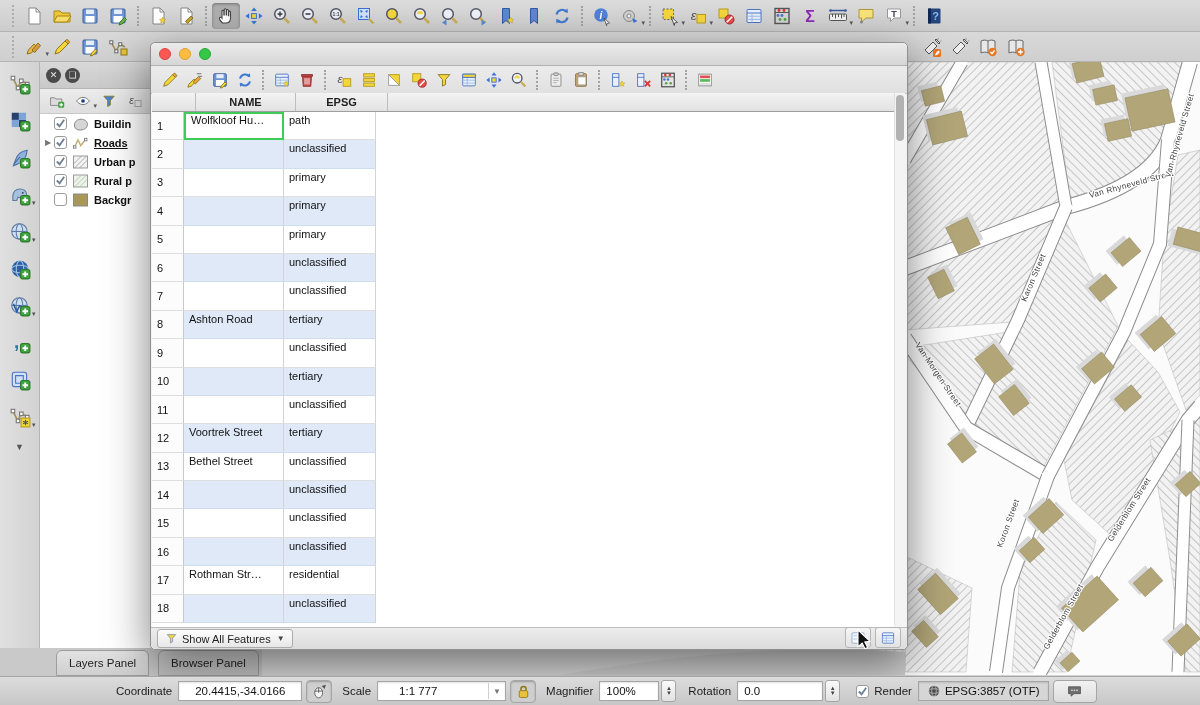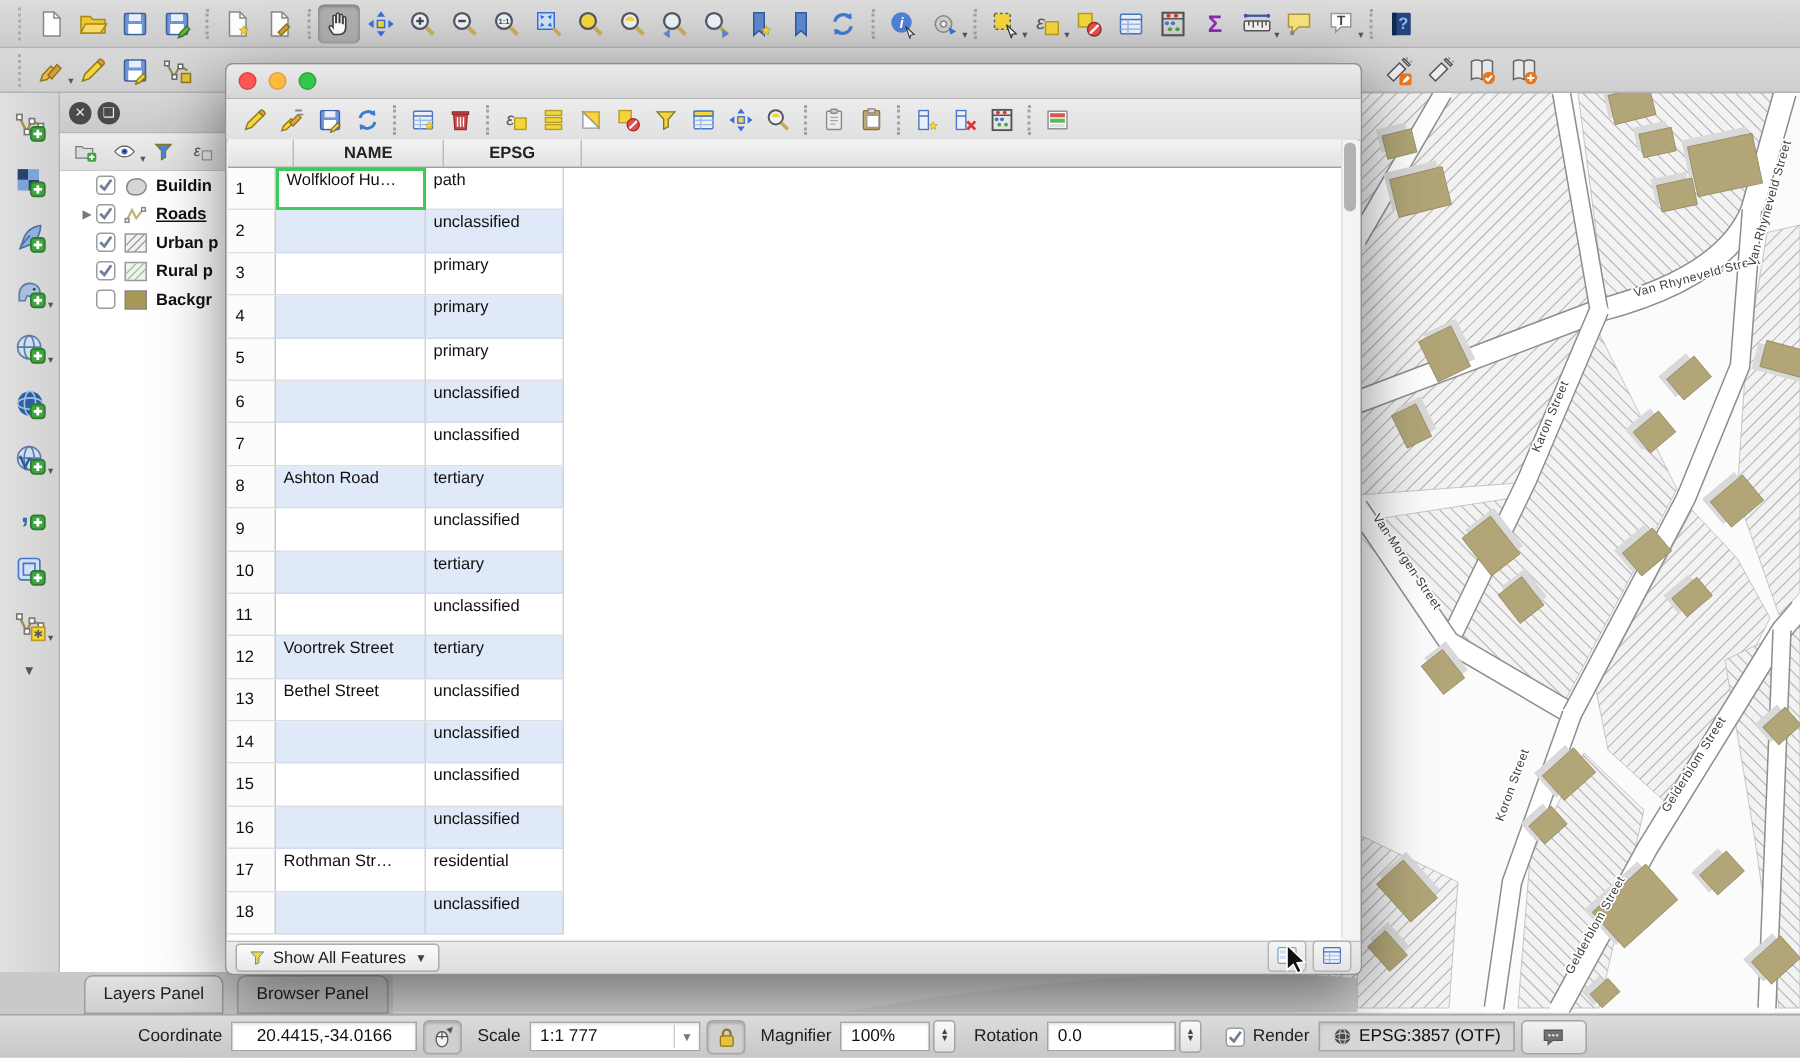--- a/index.html
+++ b/index.html
@@ -32,21 +32,21 @@
   #layers-panel{position:absolute;left:40px;top:62px;width:125px;height:586px;background:#ffffff;
     border-right:1px solid #bbb;box-sizing:border-box;overflow:hidden;}
   #lp-header{height:26px;background:linear-gradient(#d8d8d8,#c9c9c9);display:flex;align-items:center;
     padding-left:6px;border-bottom:1px solid #b5b5b5;}
   .lp-circle{width:15px;height:15px;border-radius:50%;background:#4a4a4a;color:#e8e8e8;font-size:9px;
     display:inline-flex;align-items:center;justify-content:center;margin-right:4px;}
   #lp-title{margin-left:auto;font-size:12px;font-weight:bold;color:#333;padding-right:2px;}
   #lp-toolbar{height:24px;background:linear-gradient(#ececec,#dedede);display:flex;align-items:center;
     padding-left:4px;border-bottom:1px solid #c9c9c9;}
   #lp-toolbar .tbtn{width:26px;height:22px;}
-  .layer-row{display:flex;align-items:center;height:19px;padding-left:12px;}
+  .layer-row{display:flex;align-items:center;height:19px;padding-left:2px;}
   .layer-arrow{width:12px;font-size:8px;color:#777;text-align:center;}
   .cb{width:13px;height:13px;background:#fff;border:1px solid #9c9c9c;border-radius:3px;
     box-sizing:border-box;margin-right:5px;display:inline-flex;align-items:center;justify-content:center;}
   .layer-swatch{width:17px;height:14px;margin-right:5px;display:inline-flex;}
   .layer-label{font-size:11px;font-weight:bold;color:#111;white-space:nowrap;}
   .layer-label.active{text-decoration:underline;}
   
   #tab-strip{position:absolute;left:0;top:648px;width:262px;height:28px;background:#c9c9c9;}
   .panel-tab{position:absolute;top:2px;height:22px;padding:12px 12px;background:linear-gradient(#e2e2e2,#cfcfcf);
     border:1px solid #9e9e9e;border-radius:6px 6px 0 0;font-size:11.5px;color:#222;
@@ -1141,32 +1141,32 @@
             <line x1="3" y1="7" x2="17" y2="7" stroke="#4a74c4"></line>
             <line x1="3" y1="10.2" x2="17" y2="10.2" stroke="#9db9e4"></line>
             <line x1="3" y1="13.4" x2="17" y2="13.4" stroke="#9db9e4"></line>
             <line x1="8" y1="7" x2="8" y2="16.5" stroke="#9db9e4"></line>
           </svg>
         </span></span>
   </div>
 </div>
 
 <div id="status-bar">
-  <span class="sb-label" style="margin-left:92px;text-align:right;">Coordinate</span>
+  <span class="sb-label" style="margin-left:116px;text-align:right;">Coordinate</span>
   <span class="sb-box" style="width:122px;">20.4415,-34.0166</span>
   <span class="sb-btn sunken">
       <svg viewBox="0 0 20 20" width="17" height="17">
         <ellipse cx="9" cy="11.5" rx="4.6" ry="6" fill="#f4f4f4" stroke="#555"></ellipse>
         <line x1="9" y1="5.5" x2="9" y2="11.5" stroke="#555"></line>
         <line x1="4.6" y1="9.5" x2="13.4" y2="9.5" stroke="#555"></line>
         <path d="M12.5 3.5l5-1.5-1.5 5z" fill="#555"></path>
       </svg>
     </span>
   <span class="sb-label">Scale</span>
-  <span class="sb-box" style="width:106px;justify-content:flex-start;padding-left:6px;">
+  <span class="sb-box" style="width:106px;justify-content:flex-start;padding-left:21px;">
     <span>1:1 777</span>
     <span class="combo-arrow">▼</span>
   </span>
   <span class="sb-btn sunken">
       <svg viewBox="0 0 20 20" width="17" height="17">
         <rect x="5" y="9" width="10" height="8" rx="1.5" fill="#e8c33a" stroke="#8f7718"></rect>
         <path d="M7 9V7a3 3 0 016 0v2" fill="none" stroke="#8f7718" stroke-width="1.8"></path>
       </svg>
     </span>
   <span class="sb-label" style="">Magnifier</span>

